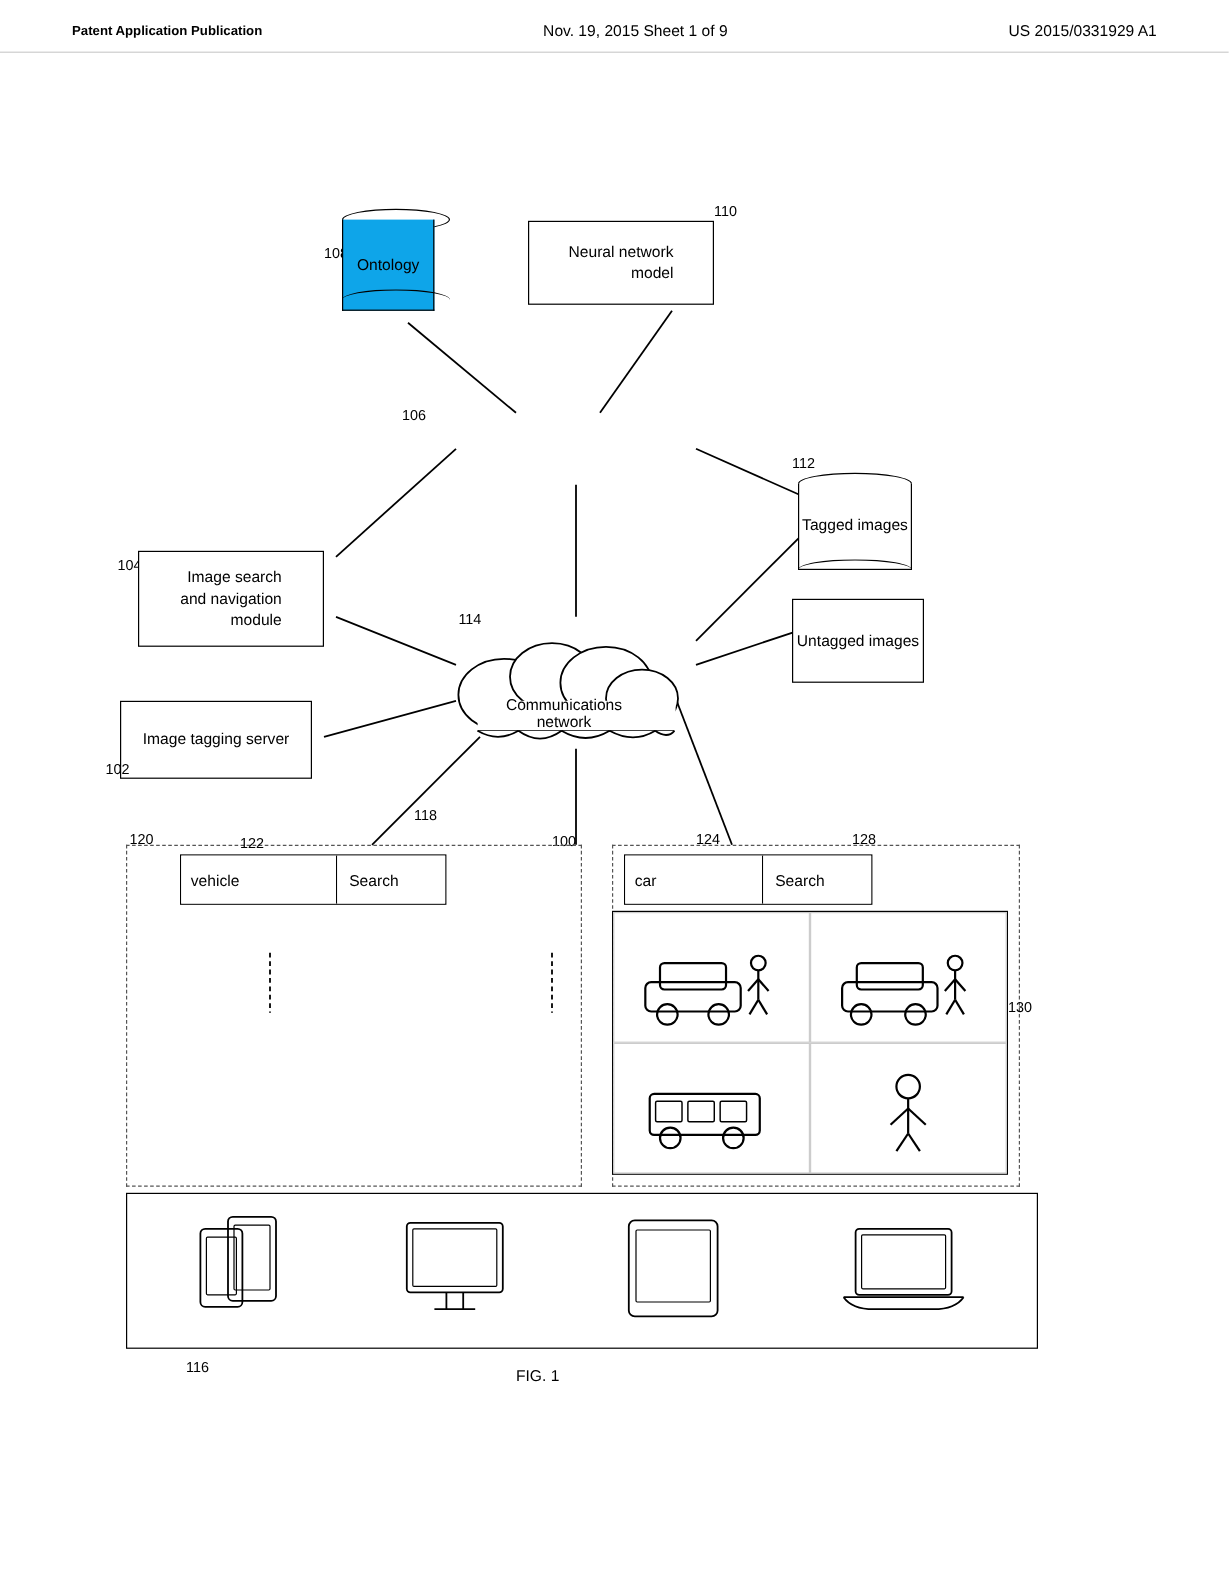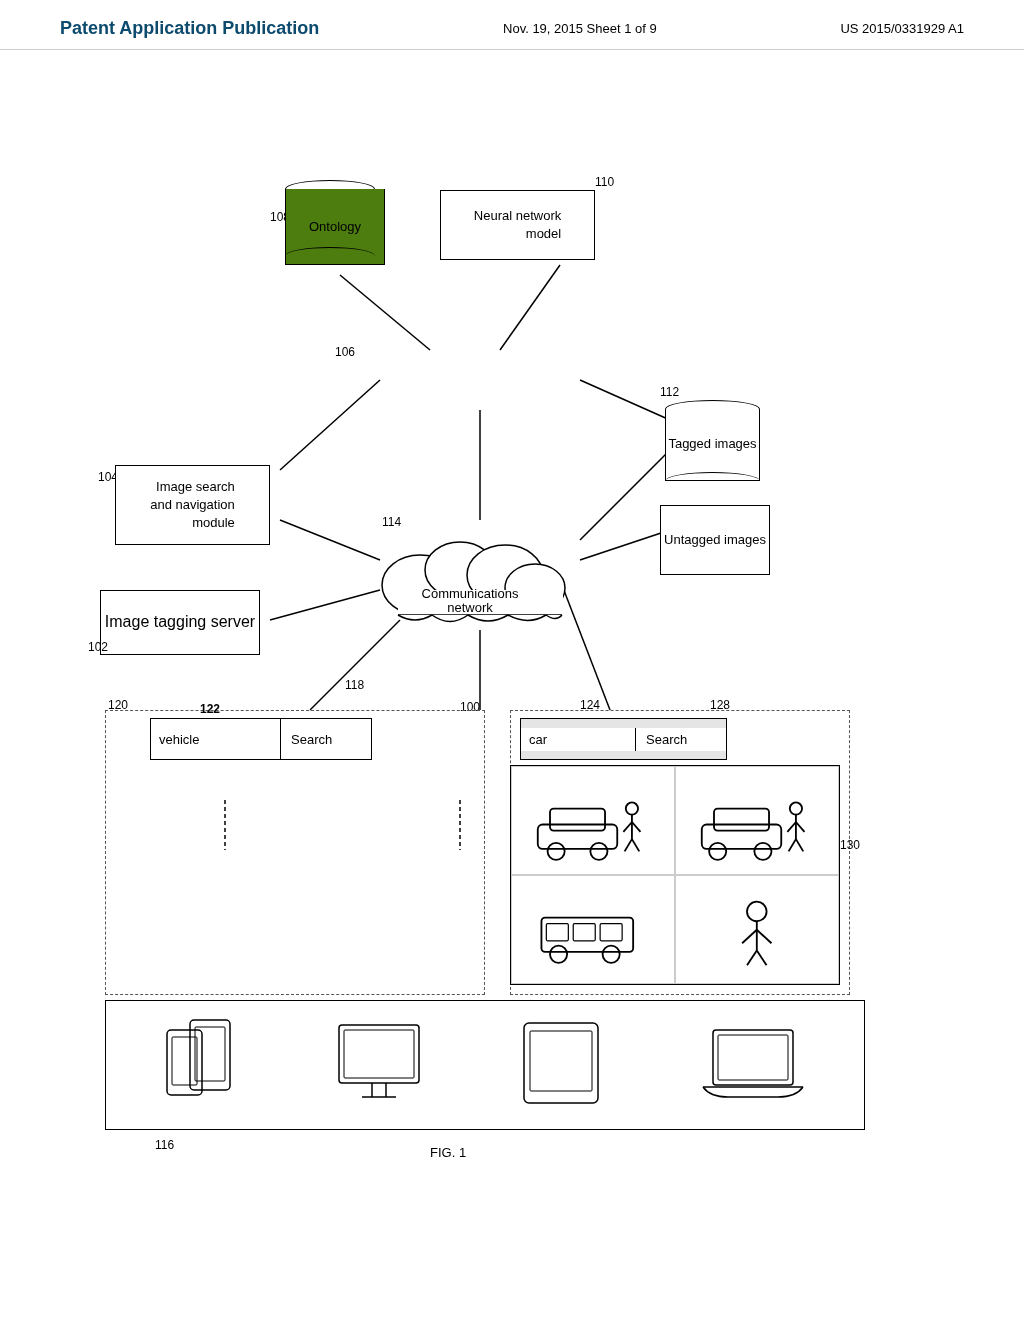--- a/index.html
+++ b/index.html
@@ -14,23 +14,23 @@
 
     .page-header {
       display: flex;
       justify-content: space-between;
       align-items: center;
       padding: 18px 60px 10px 60px;
       border-bottom: 1px solid #ccc;
     }
 
     .header-left {
-      font-size: 18px;
+      font-size: 11px;
       font-weight: bold;
-      color: #0c4a6e;
+      color: #000000;
     }
 
     .header-center {
       font-size: 13px;
       color: #000;
     }
 
     .header-right {
       font-size: 13px;
       color: #000;
@@ -178,21 +178,21 @@
     <line x1="580" y1="330" x2="670" y2="370" stroke="#000" stroke-width="1.5"></line>
 
     <line x1="225" y1="750" x2="225" y2="800" stroke="#000" stroke-width="1.5" stroke-dasharray="4,3"></line>
     <line x1="460" y1="750" x2="460" y2="800" stroke="#000" stroke-width="1.5" stroke-dasharray="4,3"></line>
   </svg>
 
   <div class="label" style="left:270px; top:125px;margin-top:35px;">108</div>
 
   <div style="position:absolute; left:285px; top:130px; width:90px; height:85px;">
     <div style="position:absolute; top:0; left:0; width:90px; height:18px; border:1.5px solid #000; border-radius:50%; background:#fff;"></div>
-    <div style="position:absolute; top:9px; left:0; width:100px; height:76px; border:1.5px solid #000; border-top:none; background:#4d7c0f; display:flex; align-items:center; justify-content:center; font-size:13px;">Ontology</div>
+    <div style="position:absolute; top:9px; left:0; width:77px; height:76px; border:1.5px solid #000; border-top:none; background:#0ea5e9; display:flex; align-items:center; justify-content:center; font-size:13px;">Ontology</div>
     <div style="position:absolute; bottom:0; left:0; width:90px; height:18px; border-top:1.5px solid #000; border-radius:50%;"></div>
   </div>
 
   <div class="label" style="left:595px; top:125px;">110</div>
   <div class="box" style="left:440px; top:140px; width:155px; height:70px; white-space:pre-line;">Neural network
 model</div>
 
   <div class="label" style="left:335px; top:295px;">106</div>
 
   <div class="label" style="left:98px; top:420px;">104</div>
@@ -226,48 +226,48 @@
       <path d="M148,105 Q168,116 186,105" fill="white" stroke="#000" stroke-width="1.5"></path>
       <path d="M186,105 Q196,112 202,105" fill="white" stroke="#000" stroke-width="1.5"></path>
     </g>
     <text x="110" y="88" text-anchor="middle" font-size="13" font-family="Arial">Communications</text>
     <text x="110" y="102" text-anchor="middle" font-size="13" font-family="Arial">network</text>
   </svg>
 
   <div class="box" style="left:660px; top:455px; width:110px; height:70px; line-height:1.4;">Untagged
 images</div>
 
-  <div class="box" style="left:100px; top:540px; width:160px; height:65px; font-size:16px; line-height:1.4;">Image tagging
+  <div class="box" style="left:100px; top:540px; width:160px; height:65px; font-size:13px; line-height:1.4;">Image tagging
 server</div>
   <div class="label" style="left:88px; top:590px;">102</div>
 
   <div class="label" style="left:460px; top:650px;">100</div>
 
   <div class="dashed-box" style="left:105px; top:660px; width:380px; height:285px;"></div>
 
   <div class="label" style="left:108px; top:648px;">120</div>
 
-  <div class="label" style="left:200px; top:652px;font-weight:bold;">122</div>
+  <div class="label" style="left:200px; top:652px;">122</div>
 
   <div class="label" style="left:345px; top:628px;">118</div>
 
   <div class="search-bar" style="left:150px; top:668px; height:42px;">
     <div class="search-input-field" style="width:130px;">vehicle</div>
     <div class="search-button-field" style="width:90px;">Search</div>
   </div>
 
   <div class="dashed-box" style="left:510px; top:660px; width:340px; height:285px;"></div>
 
   <div class="label" style="left:580px; top:648px;">124</div>
 
   <div class="label" style="left:710px; top:648px;">128</div>
 
   <div class="label" style="left:840px; top:788px;">130</div>
 
-  <div class="search-bar" style="left:520px; top:668px; height:42px;align-items:center;">
+  <div class="search-bar" style="left:520px; top:668px; height:42px;">
     <div class="search-input-field" style="width:115px;">car</div>
     <div class="search-button-field" style="width:90px;">Search</div>
   </div>
 
   <div style="position:absolute; left:510px; top:715px; width:330px; height:220px; border:1.5px solid #000; display:grid; grid-template-columns:1fr 1fr; grid-template-rows:1fr 1fr;">
 
     <div class="image-cell">
       <svg viewBox="0 0 100 70" width="100" height="70">
 
         <rect x="5" y="38" width="65" height="20" rx="4" fill="none" stroke="#000" stroke-width="1.5"></rect>

